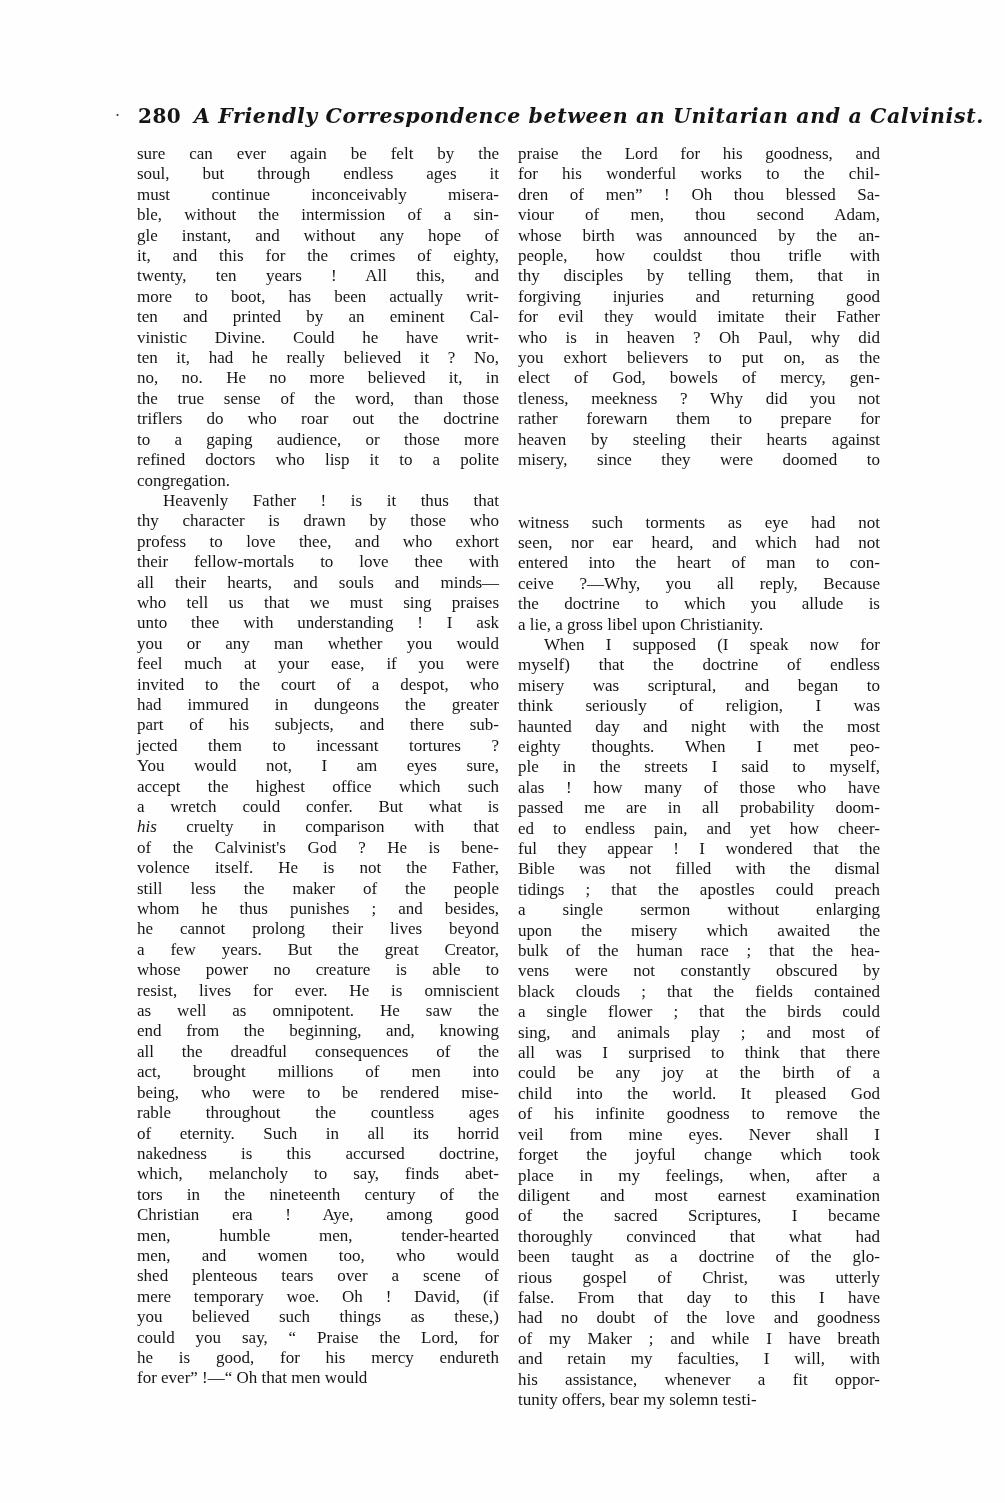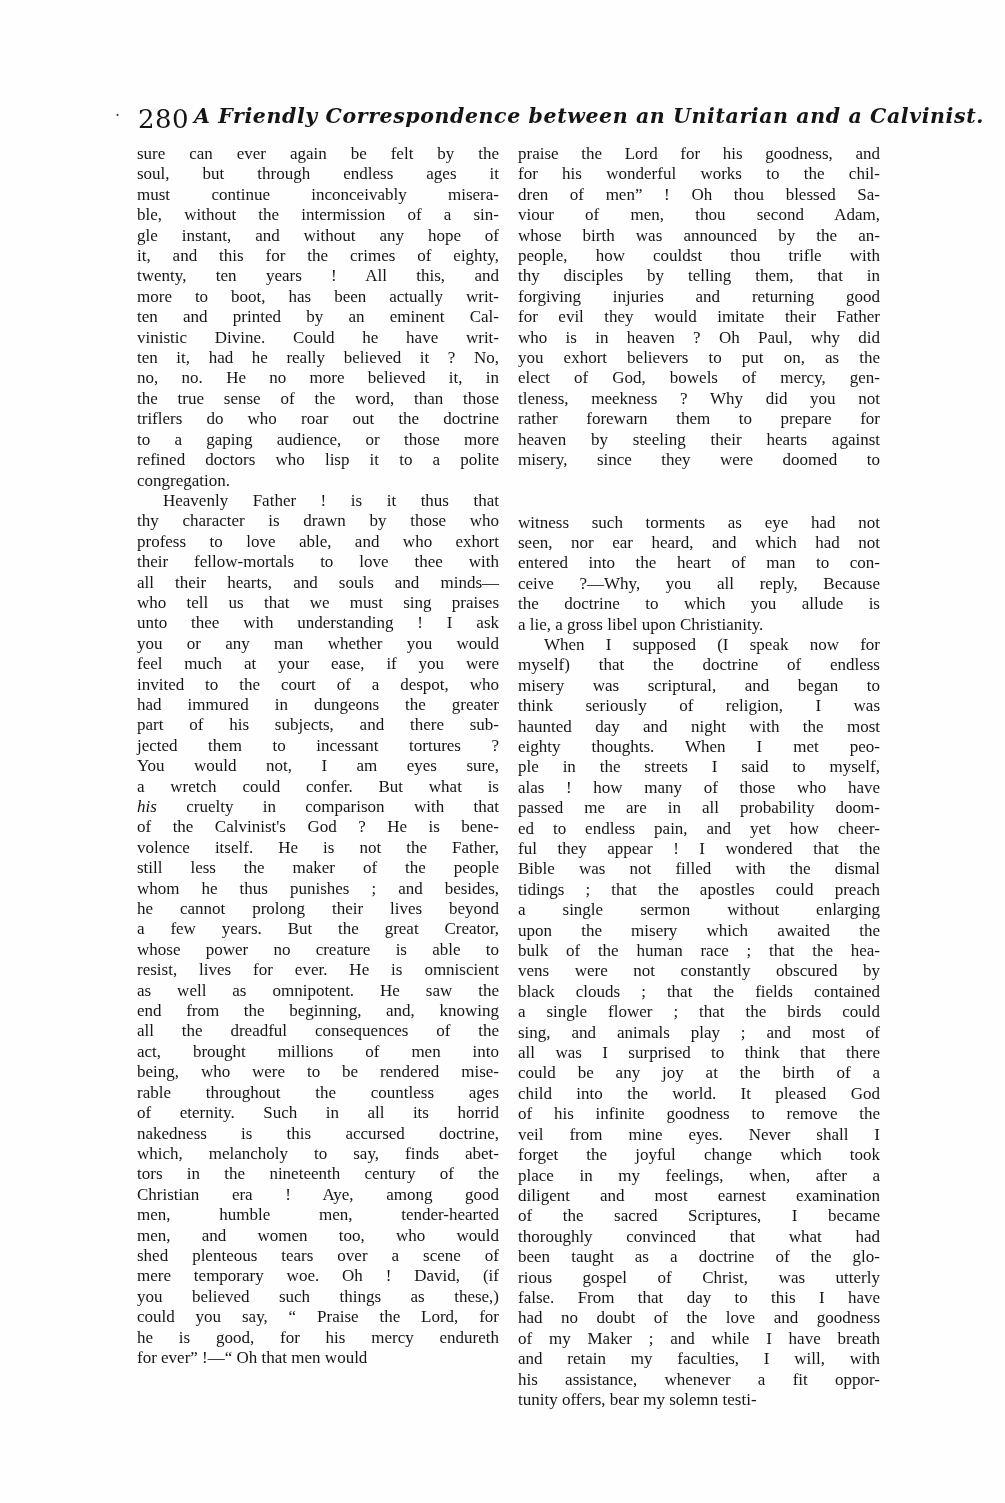--- a/index.html
+++ b/index.html
@@ -1,20 +1,20 @@
 <!DOCTYPE html>
 <html><head>
   <meta charset="utf-8">
   <style>
     html, body { margin: 0; padding: 0; background: #ffffff; }
     body { width: 1005px; height: 1503px; position: relative; overflow: hidden; color: #151515; }
     .page { position: absolute; left: 0; top: 0; width: 1005px; height: 1503px; background: #fefefe; }
     .header { position: absolute; left: 115px; top: 104px; width: 780px; height: 30px; font-family: "DejaVu Serif", serif; }
     .header .dot { position: absolute; left: 0; top: 2px; font-size: 16px; color: #444; }
-    .header .page-number { position: absolute; left: 23px; top: 0; font-size: 26px; font-weight: normal; letter-spacing: 0.5px; text-align: center; }
+    .header .page-number { position: absolute; left: 23px; top: 0; font-size: 20px; font-weight: bold; letter-spacing: 0.5px; text-align: center; }
     .header .running-title { position: absolute; left: 79px; top: 0; font-size: 20.5px; font-weight: bold; font-style: italic; letter-spacing: 0.6px; white-space: nowrap; }
     .column { position: absolute; top: 144px; width: 362px; font-family: "Liberation Serif", serif; font-size: 17px; }
     .col-left { left: 137px; }
     .col-right { left: 518px; }
     .line { height: 30.2px; line-height: 30.2px; white-space: nowrap; text-align: justify; text-align-last: justify; overflow: visible; }
     .line.last { text-align-last: left; }
     .line.indent { padding-left: 26px; }
     .line i { font-style: italic; }
   </style>
 </head>
@@ -40,32 +40,33 @@
       <div class="line" style="height: 20.4098px; line-height: 20.4098px;"><span>vinistic Divine.  Could he have writ-</span></div>
       <div class="line" style="height: 20.4098px; line-height: 20.4098px;"><span>ten it, had he really believed it ?  No,</span></div>
       <div class="line" style="height: 20.4098px; line-height: 20.4098px;"><span>no, no.  He no more believed it, in</span></div>
       <div class="line" style="height: 20.4098px; line-height: 20.4098px;"><span>the true sense of the word, than those</span></div>
       <div class="line" style="height: 20.4098px; line-height: 20.4098px;"><span>triflers do who roar out the doctrine</span></div>
       <div class="line" style="height: 20.4098px; line-height: 20.4098px;"><span>to a gaping audience, or those more</span></div>
       <div class="line" style="height: 20.4098px; line-height: 20.4098px;"><span>refined doctors who lisp it to a polite</span></div>
       <div class="line last" style="height: 20.4098px; line-height: 20.4098px;"><span>congregation.</span></div>
       <div class="line indent" style="height: 20.4098px; line-height: 20.4098px;"><span>Heavenly Father ! is it thus that</span></div>
       <div class="line" style="height: 20.4098px; line-height: 20.4098px;"><span>thy character is drawn by those who</span></div>
-      <div class="line" style="height: 20.4098px; line-height: 20.4098px;"><span>profess to love able, and who exhort</span></div>
+      <div class="line" style="height: 20.4098px; line-height: 20.4098px;"><span>profess to love thee, and who exhort</span></div>
       <div class="line" style="height: 20.4098px; line-height: 20.4098px;"><span>their fellow-mortals to love thee with</span></div>
       <div class="line" style="height: 20.4098px; line-height: 20.4098px;"><span>all their hearts, and souls and minds—</span></div>
       <div class="line" style="height: 20.4098px; line-height: 20.4098px;"><span>who tell us that we must sing praises</span></div>
       <div class="line" style="height: 20.4098px; line-height: 20.4098px;"><span>unto thee with understanding !  I ask</span></div>
       <div class="line" style="height: 20.4098px; line-height: 20.4098px;"><span>you or any man whether you would</span></div>
       <div class="line" style="height: 20.4098px; line-height: 20.4098px;"><span>feel much at your ease, if you were</span></div>
       <div class="line" style="height: 20.4098px; line-height: 20.4098px;"><span>invited to the court of a despot, who</span></div>
       <div class="line" style="height: 20.4098px; line-height: 20.4098px;"><span>had immured in dungeons the greater</span></div>
       <div class="line" style="height: 20.4098px; line-height: 20.4098px;"><span>part of his subjects, and there sub-</span></div>
       <div class="line" style="height: 20.4098px; line-height: 20.4098px;"><span>jected them to incessant tortures ?</span></div>
       <div class="line" style="height: 20.4098px; line-height: 20.4098px;"><span>You would not, I am eyes sure,</span></div>
+      <div class="line" style="height: 20.4098px; line-height: 20.4098px;"><span>accept the highest office which such</span></div>
       <div class="line" style="height: 20.4098px; line-height: 20.4098px;"><span>a wretch could confer.  But what is</span></div>
       <div class="line" style="height: 20.4098px; line-height: 20.4098px;"><i>his</i><span> cruelty in comparison with that</span></div>
       <div class="line" style="height: 20.4098px; line-height: 20.4098px;"><span>of the Calvinist's God ?  He is bene-</span></div>
       <div class="line" style="height: 20.4098px; line-height: 20.4098px;"><span>volence itself.  He is not the Father,</span></div>
       <div class="line" style="height: 20.4098px; line-height: 20.4098px;"><span>still less the maker of the people</span></div>
       <div class="line" style="height: 20.4098px; line-height: 20.4098px;"><span>whom he thus punishes ; and besides,</span></div>
       <div class="line" style="height: 20.4098px; line-height: 20.4098px;"><span>he cannot prolong their lives beyond</span></div>
       <div class="line" style="height: 20.4098px; line-height: 20.4098px;"><span>a few years.  But the great Creator,</span></div>
       <div class="line" style="height: 20.4098px; line-height: 20.4098px;"><span>whose power no creature is able to</span></div>
       <div class="line" style="height: 20.4098px; line-height: 20.4098px;"><span>resist, lives for ever.  He is omniscient</span></div>

